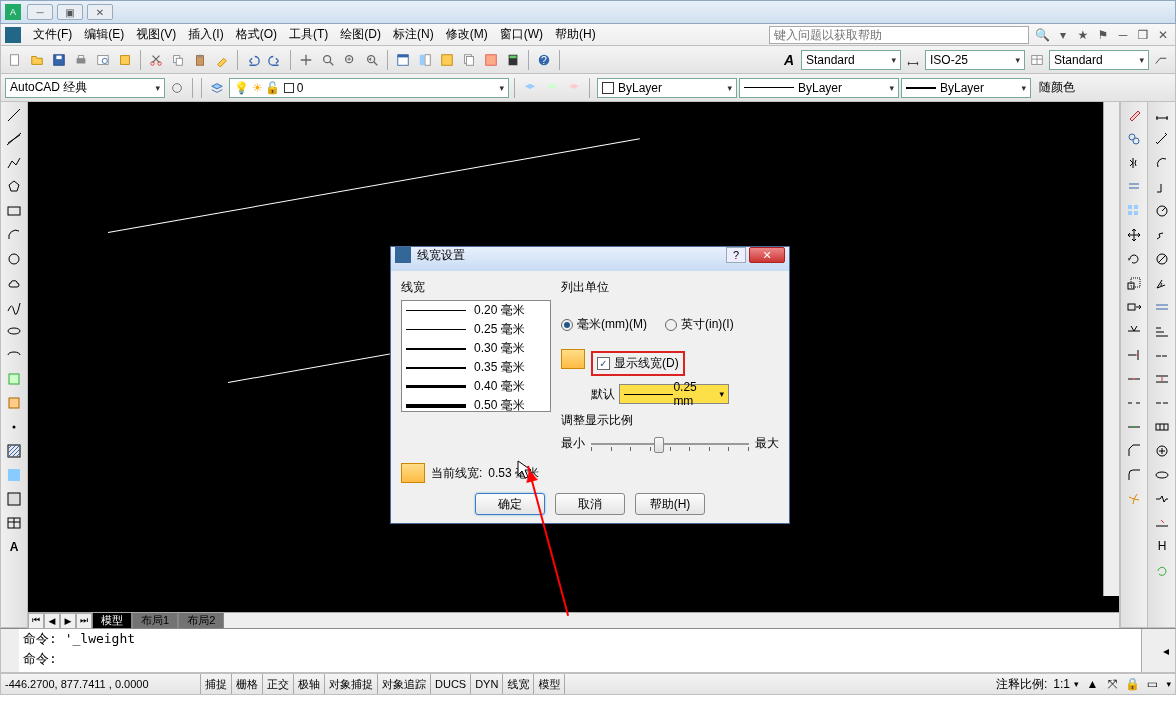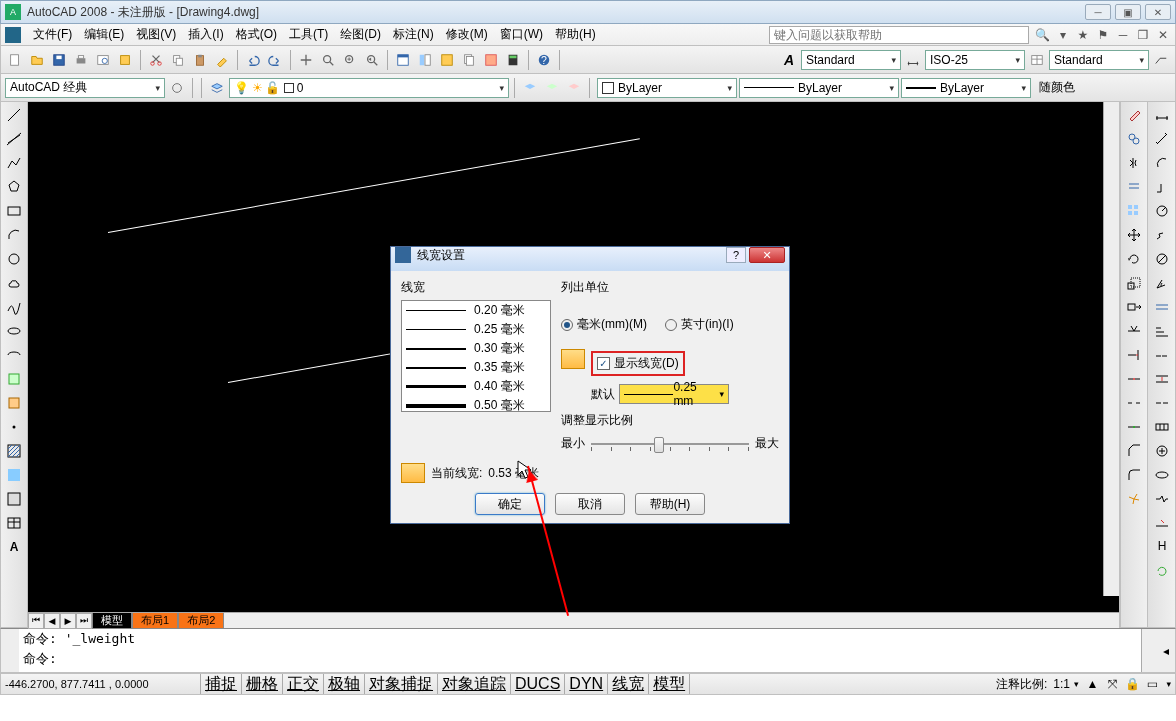--- a/index.html
+++ b/index.html
@@ -39,32 +39,32 @@
 .right-tools2 { width: 28px; background: linear-gradient(90deg, #e0e0e0, #f0f0f0); border: 1px solid #c0c0c0; border-top: none; border-left: none; display: flex; flex-direction: column; align-items: center; padding: 2px 0; gap: 2px; }
 
 .canvas-wrap { flex: 1; display: flex; flex-direction: column; border-right: 1px solid #c0c0c0; }
 .canvas { flex: 1; background: #000; position: relative; overflow: hidden; }
 .canvas .diag-line1 { position: absolute; width: 540px; height: 1px; background: #fff; top: 130px; left: 80px; transform: rotate(-10deg); transform-origin: left; }
 .canvas .diag-line2 { position: absolute; width: 540px; height: 1px; background: #fff; top: 280px; left: 200px; transform: rotate(-10deg); transform-origin: left; }
 .canvas-scrollbar-v { width: 16px; background: #eee; border-left: 1px solid #aaa; position: absolute; right: 0; top: 0; bottom: 16px; }
 .canvas-scrollbar-h { height: 16px; background: #eee; border-top: 1px solid #aaa; display: flex; align-items: center; }
 .tab-btns { display: flex; height: 16px; }
 .tab-nav { width: 16px; height: 16px; border: 1px solid #aaa; background: #f0f0f0; display: flex; align-items: center; justify-content: center; font-size: 9px; }
-.tab { height: 16px; padding: 0 8px; border: 1px solid #888; border-top: none; background: #f97316; display: flex; align-items: center; font-size: 11px; }
+.tab { height: 16px; padding: 0 8px; border: 1px solid #888; border-top: none; background: #737373; display: flex; align-items: center; font-size: 11px; }
 .tab.active { background: #000; color: #fff; }
 
 .cmd-area { height: 45px; border: 1px solid #c0c0c0; border-top: 1px solid #888; display: flex; }
 .cmd-handle { width: 18px; background: #eee; }
 .cmd-text { flex: 1; display: flex; flex-direction: column; }
 .cmd-line { font-family: monospace; font-size: 13px; padding: 1px 4px; }
 .cmd-scroll { width: 16px; background: #eee; border-left: 1px solid #aaa; }
 
 .statusbar { height: 22px; background: linear-gradient(#f4f4f4, #e4e4e4); border: 1px solid #c0c0c0; display: flex; align-items: center; }
 .sb-coords { width: 200px; padding: 0 4px; border-right: 1px solid #aaa; height: 100%; display: flex; align-items: center; font-size: 11px; }
-.sb-btn { height: 100%; padding: 0 4px; border-right: 1px solid #aaa; display: flex; align-items: center; font-size: 16px; text-decoration: underline; }
+.sb-btn { height: 100%; padding: 0 4px; border-right: 1px solid #aaa; display: flex; align-items: center; font-size: 11px; }
 .sb-spacer { flex: 1; }
 .sb-scale { padding: 0 6px; }
 .sb-caret { padding: 0 4px; font-size: 9px; }
 .sb-icon { width: 16px; height: 16px; margin: 0 2px; display: flex; align-items: center; justify-content: center; }
 
 
 .dialog { position: absolute; left: 390px; top: 246px; width: 400px; background: #f0f0f0; border: 1px solid #4a6a9a; box-shadow: 2px 2px 8px rgba(0,0,0,0.3); }
 .dlg-title { height: 24px; background: linear-gradient(#e8f0fc, #c8dcf4); display: flex; align-items: flex-start; padding: 0 4px; }
 .dlg-icon { width: 16px; height: 16px; background: #369; margin-right: 6px; }
 .dlg-title-text { flex: 1; font-size: 12px; }
@@ -102,21 +102,20 @@
 .dlg-btn.primary { border: 1px solid #3a7ac8; box-shadow: 0 0 2px #5ac; }
 .arrow-cursor { position: absolute; left: 517px; top: 460px; pointer-events: none; }
 .red-arrow { position: absolute; left: 527px; top: 466px; width: 2px; height: 155px; background: #f00; transform: rotate(-15deg); transform-origin: top; pointer-events: none; }
 .red-arrow::before { content: ""; position: absolute; top: -2px; left: -5px; border: 6px solid transparent; border-bottom: 12px solid #f00; }
 </style>
 </head>
 <body>
 
 <div class="titlebar">
   <div class="app-icon">A</div>
-  <div class="title-text">AutoCAD 2008 - 未注册版 - [Drawing4.dwg]</div>
   <div class="win-btns">
     <div class="win-btn">─</div>
     <div class="win-btn">▣</div>
     <div class="win-btn">✕</div>
   </div>
 </div>
 
 <div class="menubar">
   <div class="m-icon"></div>
   <div class="menu-item">文件(F)</div>

